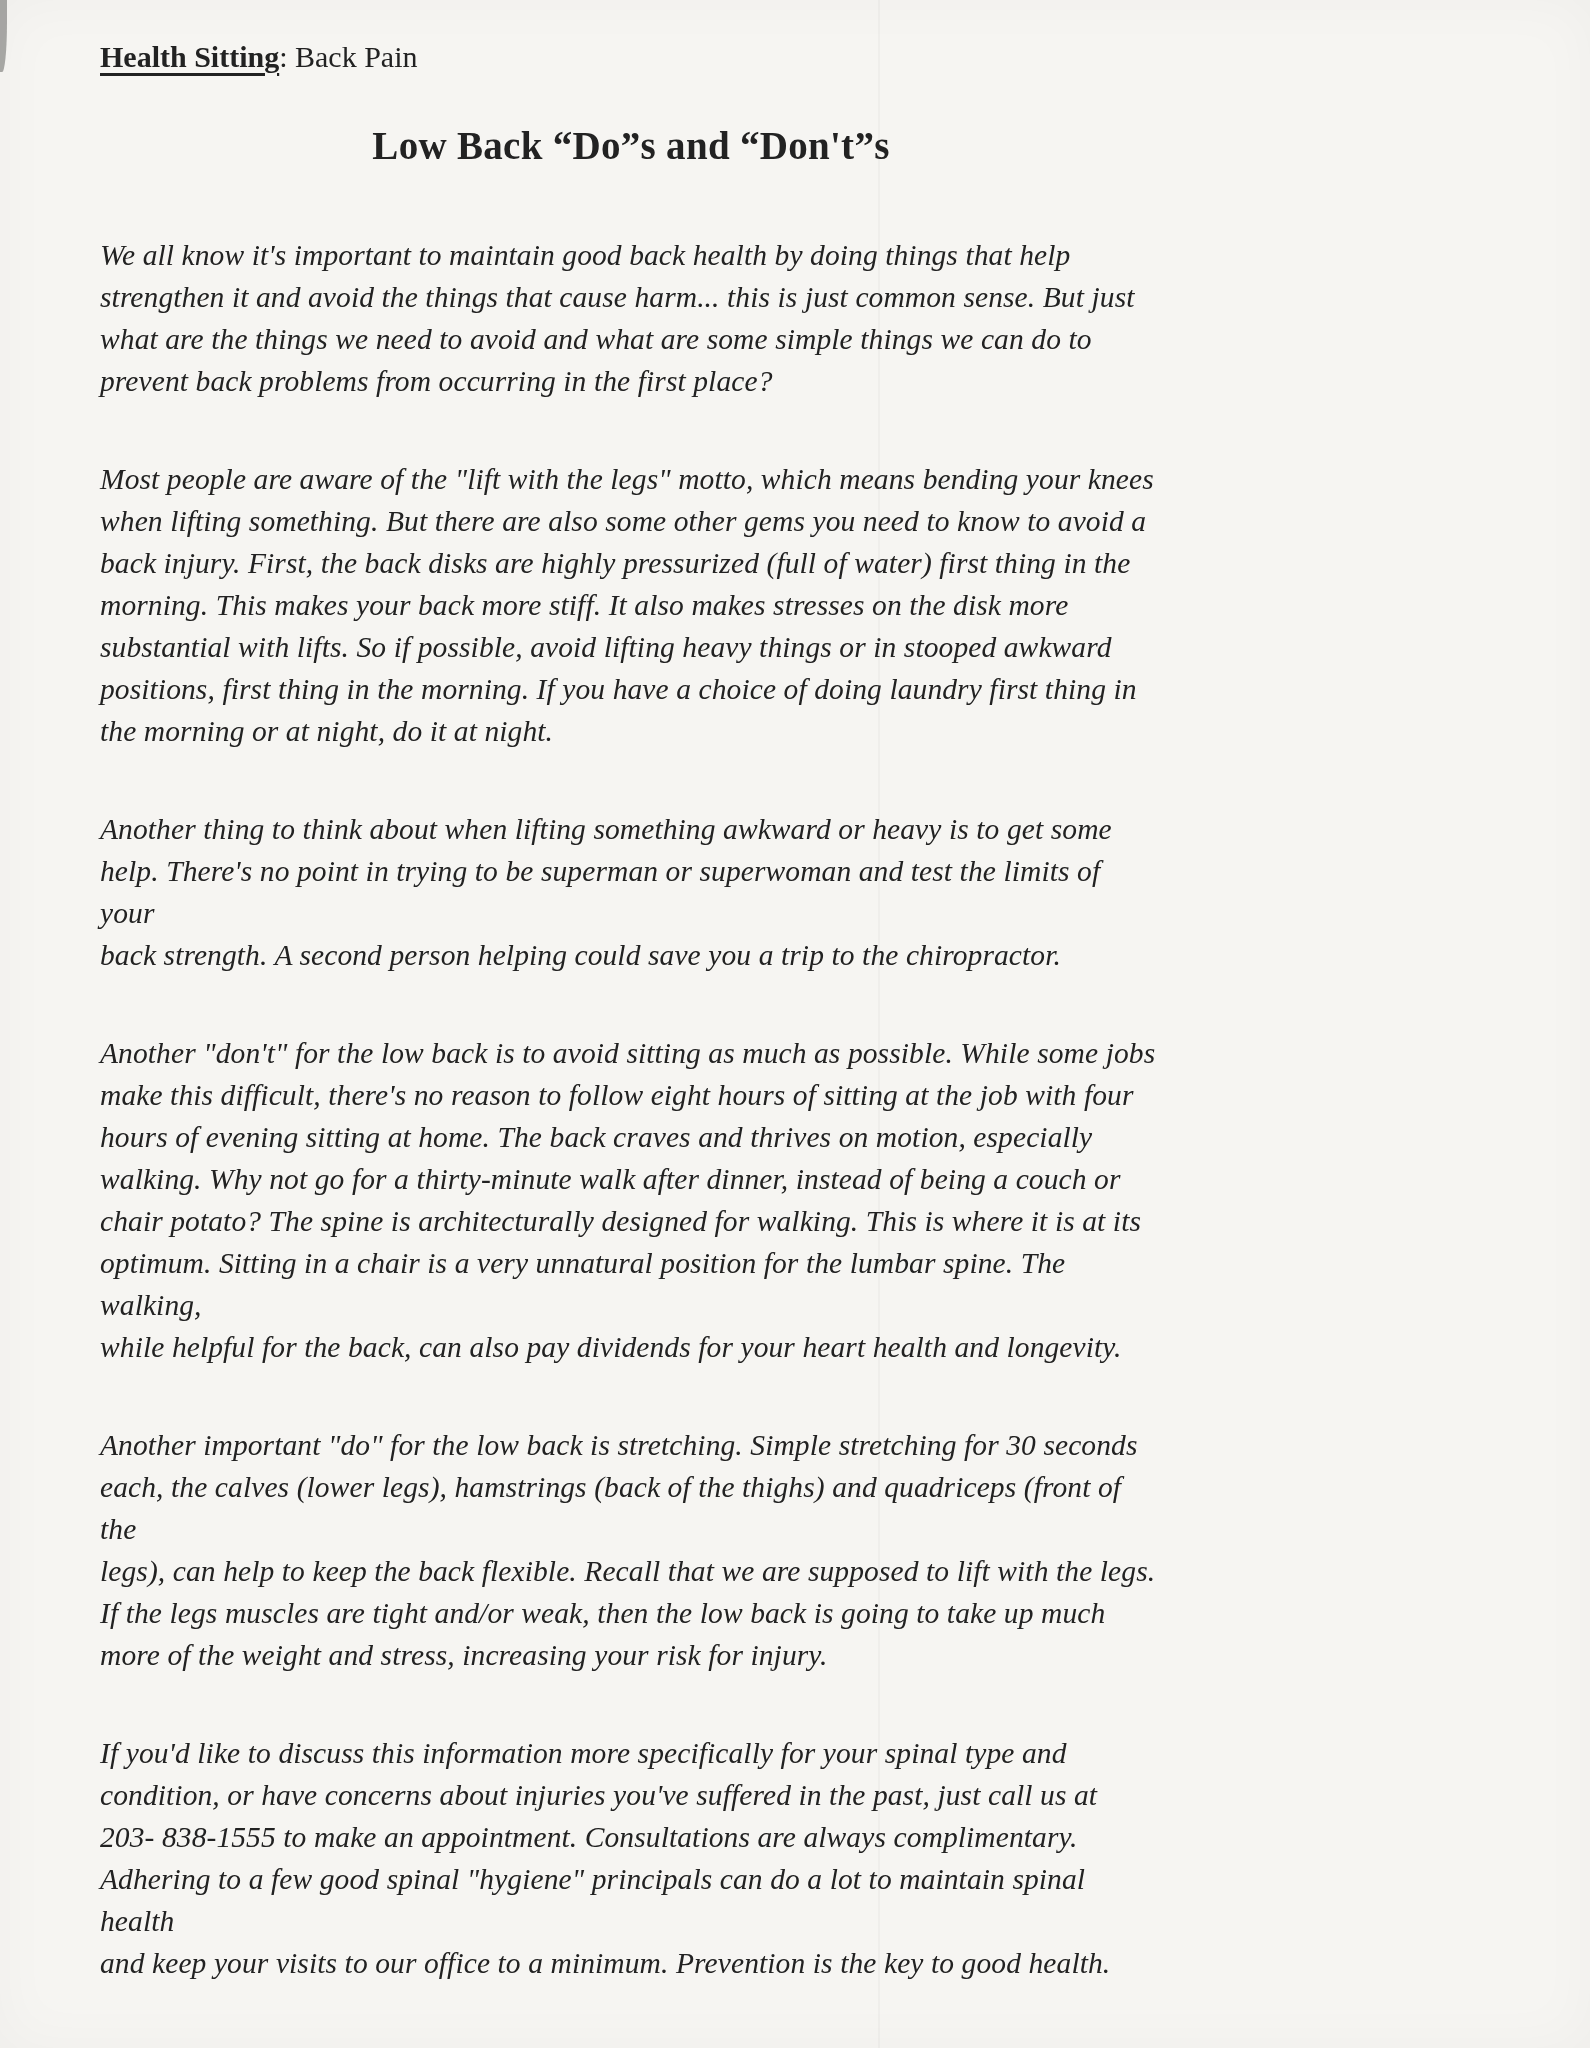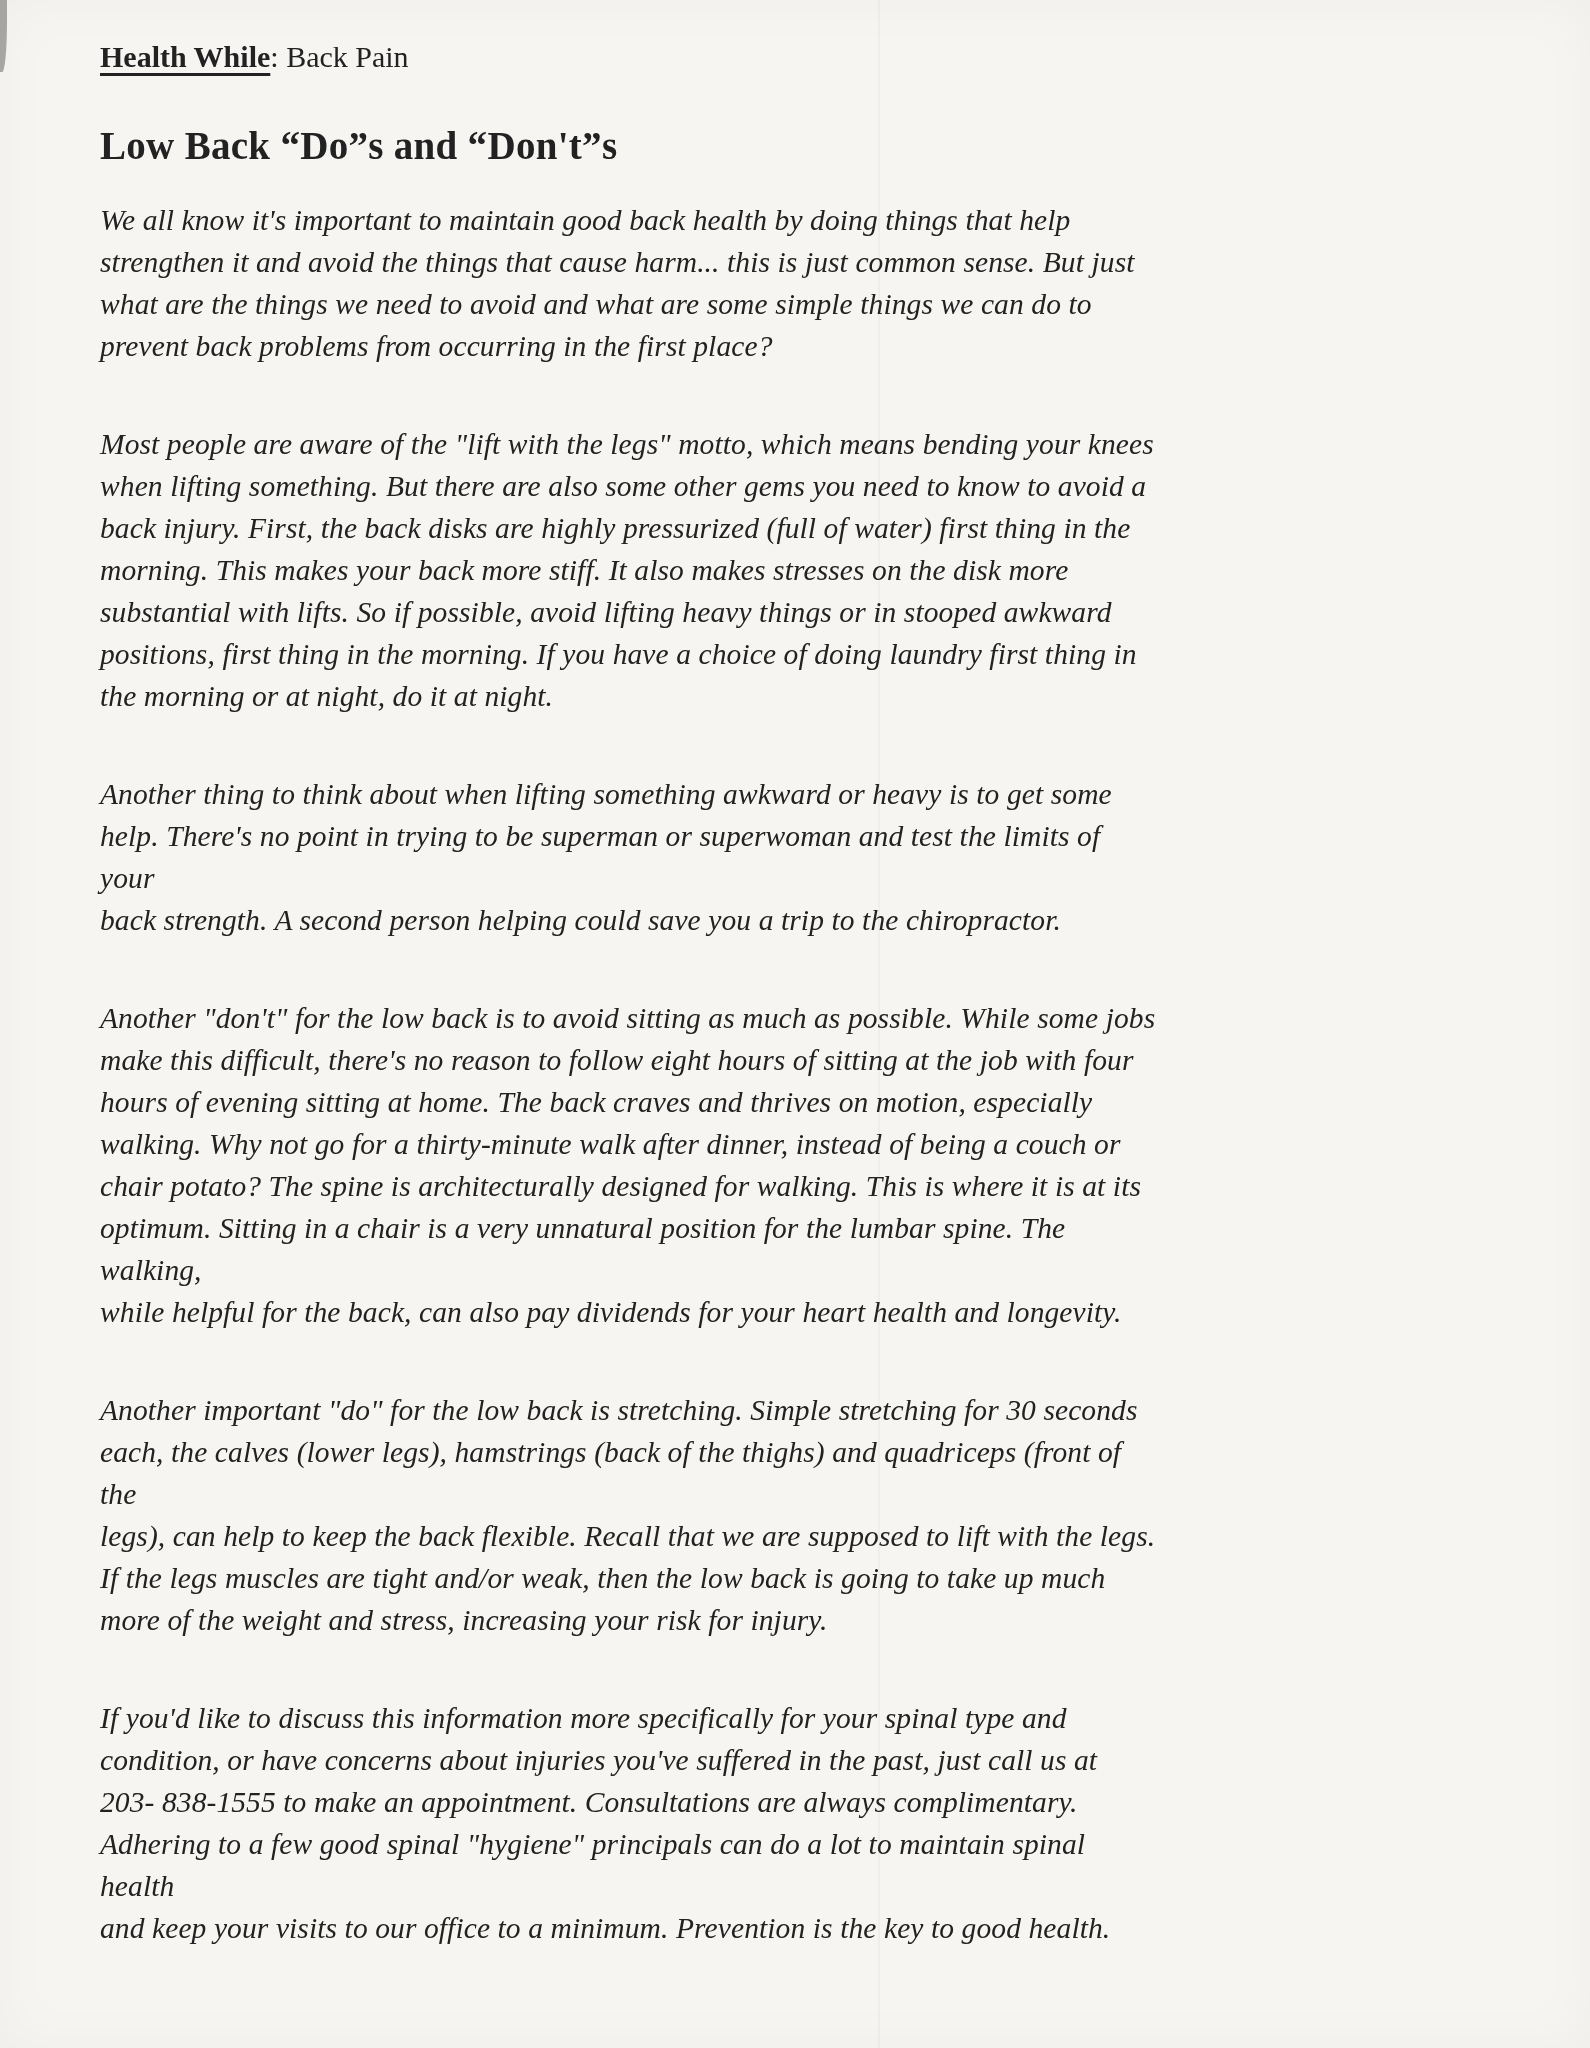--- a/index.html
+++ b/index.html
@@ -51,24 +51,25 @@
     font-size:30px;
     line-height:42px;
   }
   .hdr-label{
     font-weight:bold;
     text-decoration:underline;
     text-decoration-thickness:3px;
     text-underline-offset:6px;
   }
   .doc-title{
+    text-align:center;
     font-weight:bold;
     font-size:39px;
     line-height:48px;
-    margin:44px 0 29px 0;
+    margin:44px 0 64px 0;
     letter-spacing:0.3px;
   }
   .para{
     font-size:29.5px;
     line-height:42px;
     margin:0 0 56px 0;
     white-space:pre-line;
     letter-spacing:0.1px;
     font-style:italic;
   }
@@ -88,21 +89,21 @@
 </style>
 </head>
 <body>
 
 <div class="page">
   <div class="scan-edge"></div>
   <div class="seam"></div>
 
   <div class="content">
 
-    <div class="doc-header"><span class="hdr-label">Health While</span><span class="hdr-suffix">: Back Pain</span></div>
+    <div class="doc-header"><span class="hdr-label">Health Sitting</span><span class="hdr-suffix">: Back Pain</span></div>
 
     <h1 class="doc-title">Low Back “Do”s and “Don't”s</h1>
 
     <p class="para">We all know it's important to maintain good back health by doing things that help
 strengthen it and avoid the things that cause harm... this is just common sense. But just
 what are the things we need to avoid and what are some simple things we can do to
 prevent back problems from occurring in the first place?</p>
     <p class="para">Most people are aware of the "lift with the legs" motto, which means bending your knees
 when lifting something. But there are also some other gems you need to know to avoid a
 back injury. First, the back disks are highly pressurized (full of water) first thing in the

